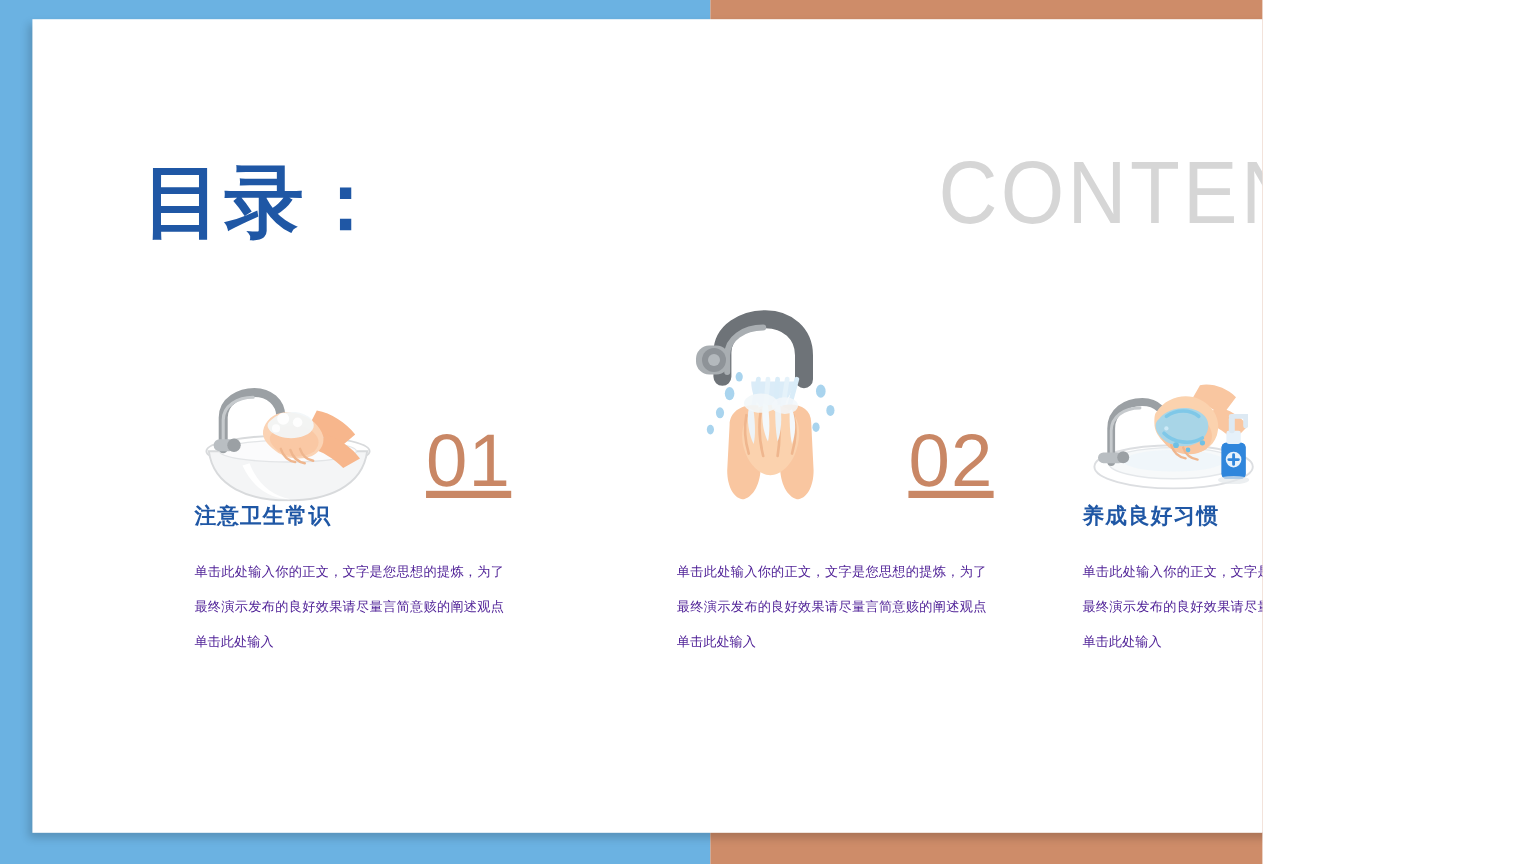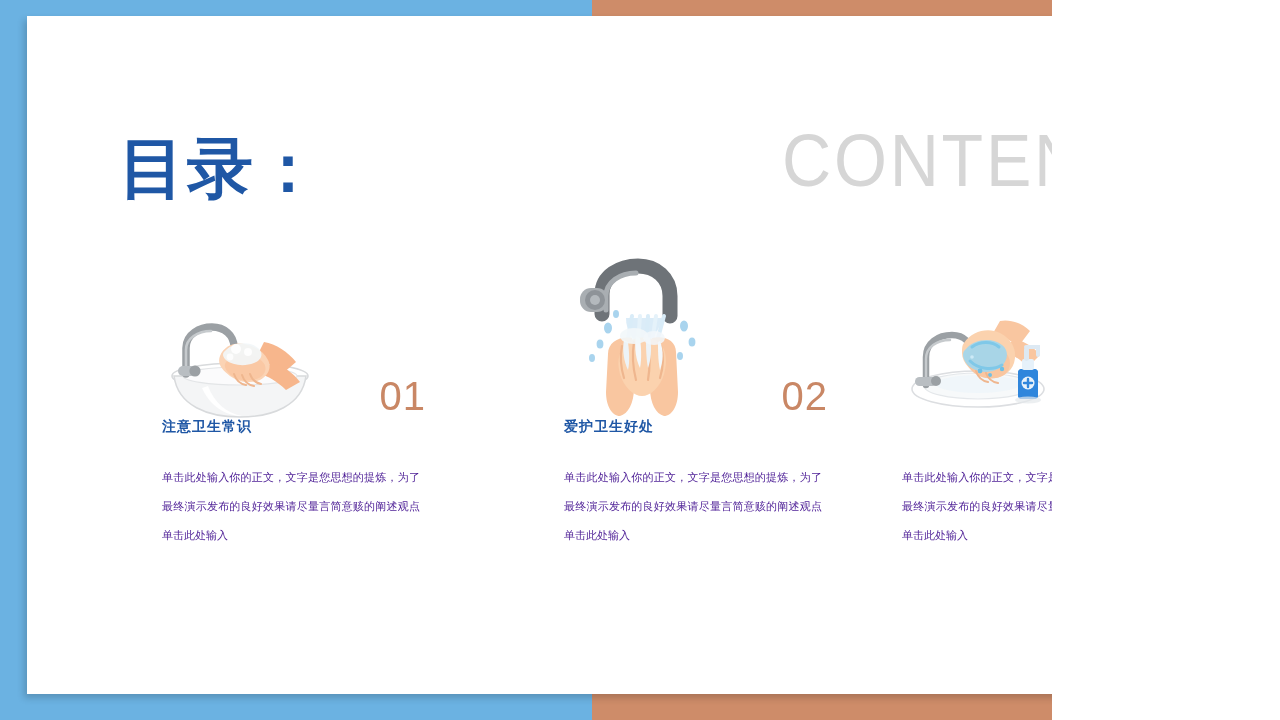--- a/index.html
+++ b/index.html
@@ -95,31 +95,32 @@
   .icon-wrap svg { display: block; width: 100%; height: 100%; }
 
   .col-1 .icon-wrap { bottom: 0px; left: 2px; width: 148px; height: 100px; }
   .col-2 .icon-wrap { bottom: 0px; left: 8px; width: 140px; height: 160px; }
   .col-3 .icon-wrap { bottom: 0px; left: 4px; width: 148px; height: 105px; }
 
   .col-num {
     position: absolute;
     right: -4px;
     bottom: 2px;
-    font-size: 40px;
+    font-size: 62px;
     line-height: 1;
     color: #C98765;
     font-weight: 400;
     letter-spacing: 1px;
+    text-decoration: underline;
   }
 
   .col-title {
     position: absolute;
     top: 418px;
-    font-size: 14px;
+    font-size: 18px;
     font-weight: 700;
     color: #1F57A5;
     letter-spacing: 1px;
     white-space: nowrap;
   }
 
   .col-body {
     position: absolute;
     top: 463px;
     width: 258px;
@@ -233,21 +234,20 @@
           <path d="M64 78 C62 90 64 102 68 110 C70 100 69 88 68 80 Z" fill="#F4F8FB"></path>
           <path d="M78 79 C80 90 79 102 76 110 C74 100 74 88 74 80 Z" fill="#EDF3F7"></path>
           <path d="M88 83 C92 93 91 104 88 112 C86 103 86 92 86 84 Z" fill="#F4F8FB"></path>
           <ellipse cx="62" cy="78" rx="14" ry="8" fill="#F2F7FA" opacity="0.9"></ellipse>
           <ellipse cx="82" cy="80" rx="11" ry="7" fill="#F2F7FA" opacity="0.85"></ellipse>
         </svg>
       </div>
       <div class="col-num">02</div>
     </div>
   </div>
-  <div class="col col-2 col-title">爱护卫生好处</div>
   <div class="col col-2 col-body">单击此处输入你的正文，文字是您思想的提炼，为了最终演示发布的良好效果请尽量言简意赅的阐述观点单击此处输入</div>
 
   <div class="col col-3">
     <div class="col-head">
       <div class="icon-wrap">
         <svg viewBox="0 0 148 105" xmlns="http://www.w3.org/2000/svg">
 
           <ellipse cx="72" cy="76" rx="66" ry="18" fill="#ffffff" stroke="#DCDEE1" stroke-width="1.6"></ellipse>
           <ellipse cx="72" cy="73" rx="54" ry="13" fill="#F7F9FA" stroke="#E4E7EA" stroke-width="1.2"></ellipse>
           <ellipse cx="72" cy="71" rx="42" ry="9" fill="#EDF5FA" opacity="0.8"></ellipse>
@@ -279,20 +279,21 @@
           <rect x="116" y="46" width="12" height="11" rx="2" fill="#E6F1FA"></rect>
           <rect x="118" y="34" width="5" height="14" rx="2.4" fill="#DDE9F3"></rect>
           <path d="M120 34 L132 34 L132 42" fill="none" stroke="#DDE9F3" stroke-width="4" stroke-linecap="round"></path>
           <circle cx="122" cy="70" r="6.5" fill="#E8F2FB"></circle>
           <path d="M122 66 L122 74 M118 70 L126 70" stroke="#2F86DC" stroke-width="2.4" stroke-linecap="round"></path>
           <ellipse cx="122" cy="87" rx="13" ry="3.4" fill="#E4E8EB" opacity="0.7"></ellipse>
         </svg>
       </div>
     </div>
   </div>
+  <div class="col col-3 col-title">养成良好习惯</div>
   <div class="col col-3 col-body">单击此处输入你的正文，文字是您思想的提炼，为了最终演示发布的良好效果请尽量言简意赅的阐述观点单击此处输入</div>
 
   <div class="corner-badge">
     <svg viewBox="0 0 72 76" xmlns="http://www.w3.org/2000/svg">
 
       <ellipse cx="36" cy="64" rx="17" ry="4" fill="#2B2B2B" opacity="0.85"></ellipse>
 
       <path d="M25 32 C25 28 28 26 32 26 L40 26 C44 26 47 28 47 32 L47 60 C47 63 45 65 42 65 L30 65 C27 65 25 63 25 60 Z" fill="#6ECF9E"></path>
       <path d="M25 32 C25 28 28 26 32 26 L40 26 C44 26 47 28 47 32 L47 40 L25 40 Z" fill="#CFEDDD"></path>
       <path d="M25 38 C29 35 33 39 37 36 C41 33 45 38 47 36 L47 40 L25 40 Z" fill="#8FDCB4"></path>

